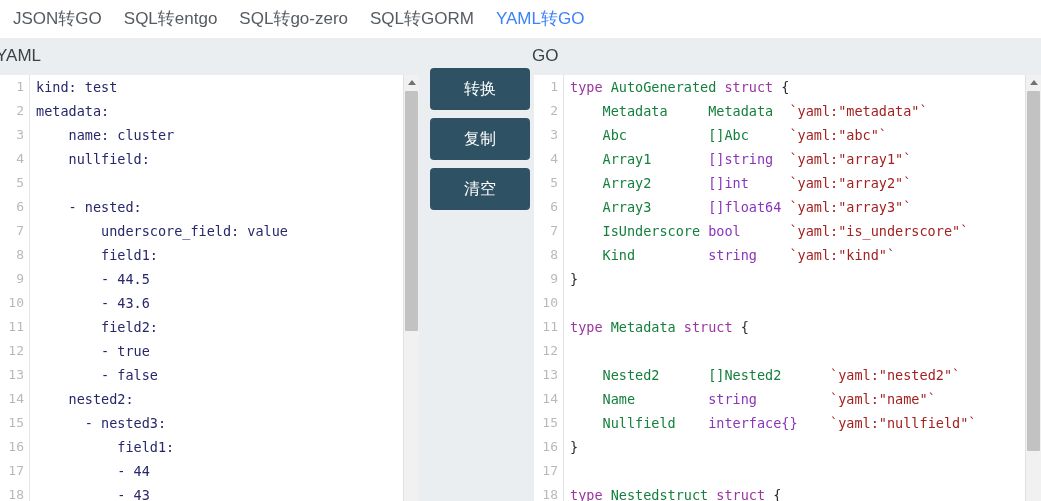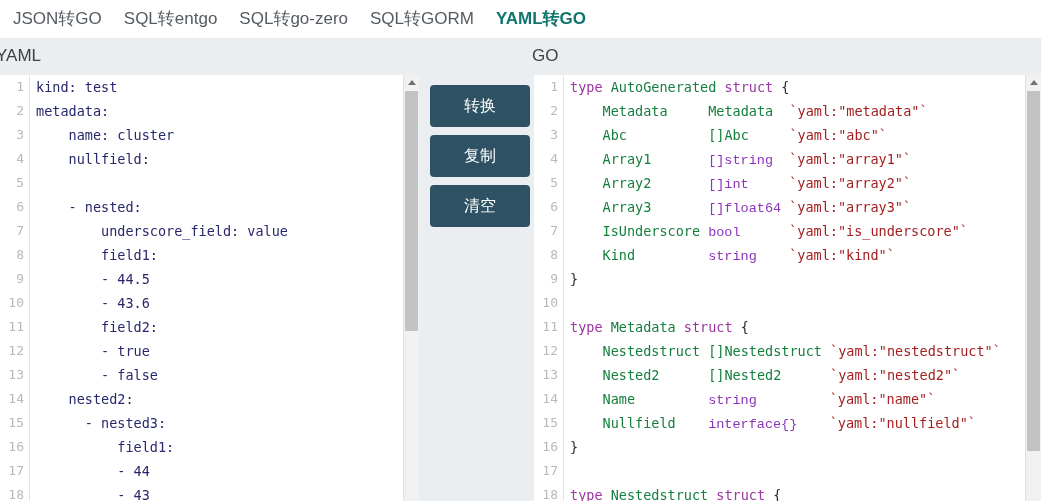--- a/index.html
+++ b/index.html
@@ -35,22 +35,22 @@
   .tab {
     font-size: 17px;
     color: #555b61;
     padding: 0 11px;
     line-height: 38px;
     white-space: nowrap;
     cursor: pointer;
     letter-spacing: 0px;
   }
   .tab.active {
-    color: #0f766e;
-    font-weight: 700;
+    color: #3b82f6;
+    font-weight: 400;
   }
 
   
   .headerband {
     position: absolute;
     left: 0; top: 38px;
     width: 1041px;
     height: 37px;
     background: #eaeef0;
   }
@@ -122,21 +122,21 @@
   .ltext {
     position: absolute;
     left: 36px;
     white-space: pre;
   }
 
   
   .yml      { color: #27286b; text-align: right; }
   .c-kw     { color: #9b35a0; }
   .c-ident  { color: #15803d; }
-  .c-type   { color: #8b35bb; font-family: Liberation Mono, monospace; }
+  .c-type   { color: #8b35bb; }
   .c-tag    { color: #a52121; }
   .c-plain  { color: #2b2b2b; }
 
   
   .sbar {
     position: absolute;
     top: 75px;
     width: 16px;
     height: 426px;
     background: #f1f1f1;
@@ -168,21 +168,21 @@
     background: #c2c2c2;
     border-radius: 1px;
   }
   #thumb-yaml { top: 16px; height: 240px; }
   #thumb-go   { top: 16px; height: 360px; }
 
   
   .btncol {
     position: absolute;
     left: 430px;
-    top: 85px;
+    top: 68px;
     width: 100px;
   }
   .actbtn {
     display: block;
     width: 100px;
     height: 42px;
     margin-bottom: 8px;
     background: #2e5263;
     color: #ffffff;
     border: none;
@@ -257,21 +257,21 @@
         <div class="coderow"><span class="lnum">2</span><span class="ltext"><span class="c-ident">    Metadata     </span><span class="c-ident">Metadata  </span><span class="c-tag">`yaml:"metadata"`</span></span></div>
         <div class="coderow"><span class="lnum">3</span><span class="ltext"><span class="c-ident">    Abc          </span><span class="c-ident">[]Abc     </span><span class="c-tag">`yaml:"abc"`</span></span></div>
         <div class="coderow"><span class="lnum">4</span><span class="ltext"><span class="c-ident">    Array1       </span><span class="c-type">[]string  </span><span class="c-tag">`yaml:"array1"`</span></span></div>
         <div class="coderow"><span class="lnum">5</span><span class="ltext"><span class="c-ident">    Array2       </span><span class="c-type">[]int     </span><span class="c-tag">`yaml:"array2"`</span></span></div>
         <div class="coderow"><span class="lnum">6</span><span class="ltext"><span class="c-ident">    Array3       </span><span class="c-type">[]float64 </span><span class="c-tag">`yaml:"array3"`</span></span></div>
         <div class="coderow"><span class="lnum">7</span><span class="ltext"><span class="c-ident">    IsUnderscore </span><span class="c-type">bool      </span><span class="c-tag">`yaml:"is_underscore"`</span></span></div>
         <div class="coderow"><span class="lnum">8</span><span class="ltext"><span class="c-ident">    Kind         </span><span class="c-type">string    </span><span class="c-tag">`yaml:"kind"`</span></span></div>
         <div class="coderow"><span class="lnum">9</span><span class="ltext"><span class="c-plain">}</span></span></div>
         <div class="coderow"><span class="lnum">10</span><span class="ltext"><span class="c-plain"></span></span></div>
         <div class="coderow"><span class="lnum">11</span><span class="ltext"><span class="c-kw">type </span><span class="c-ident">Metadata </span><span class="c-kw">struct </span><span class="c-plain">{</span></span></div>
-        <div class="coderow"><span class="lnum">12</span><span class="ltext"><span class="c-ident">    Nestedstruct </span><span class="c-ident">[]Nestedstruct </span><span class="c-tag">`yaml:"nestedstruct"`</span></span></div>
+        <div class="coderow"><span class="lnum">12</span></div>
         <div class="coderow"><span class="lnum">13</span><span class="ltext"><span class="c-ident">    Nested2      </span><span class="c-ident">[]Nested2      </span><span class="c-tag">`yaml:"nested2"`</span></span></div>
         <div class="coderow"><span class="lnum">14</span><span class="ltext"><span class="c-ident">    Name         </span><span class="c-type">string         </span><span class="c-tag">`yaml:"name"`</span></span></div>
         <div class="coderow"><span class="lnum">15</span><span class="ltext"><span class="c-ident">    Nullfield    </span><span class="c-type">interface{}    </span><span class="c-tag">`yaml:"nullfield"`</span></span></div>
         <div class="coderow"><span class="lnum">16</span><span class="ltext"><span class="c-plain">}</span></span></div>
         <div class="coderow"><span class="lnum">17</span><span class="ltext"><span class="c-plain"></span></span></div>
         <div class="coderow"><span class="lnum">18</span><span class="ltext"><span class="c-kw">type </span><span class="c-ident">Nestedstruct </span><span class="c-kw">struct </span><span class="c-plain">{</span></span></div>
       </div>
   </div>
   <div class="sbar" id="sbar-go">
     <div class="sb-arrow">

